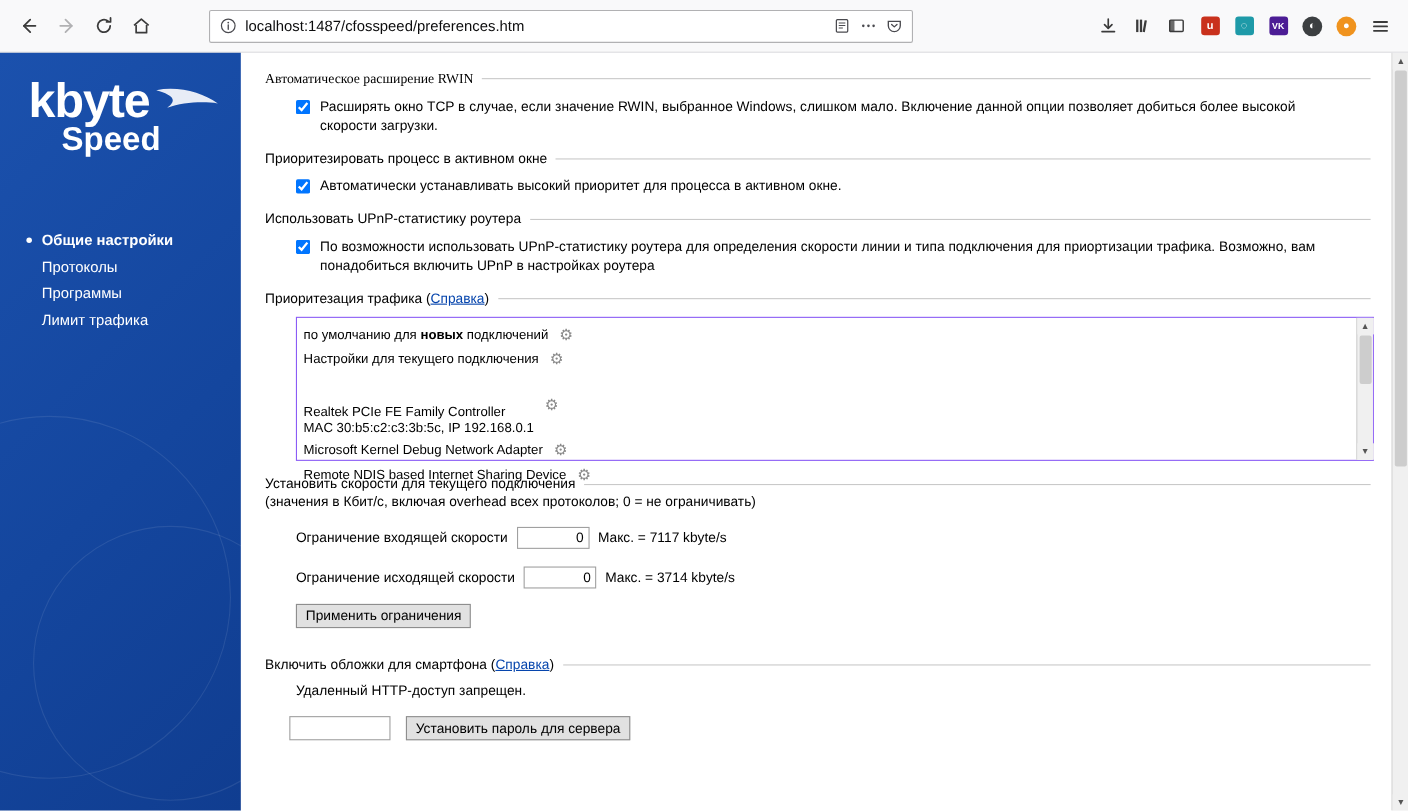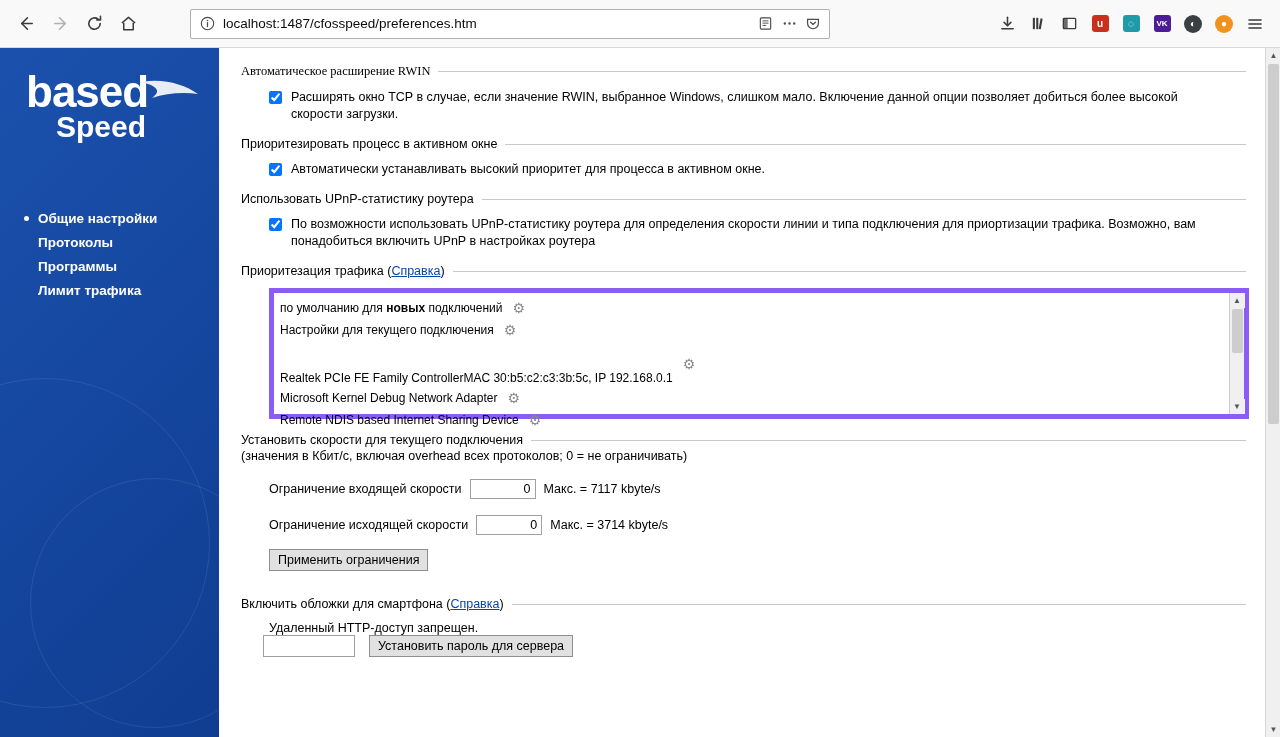--- a/index.html
+++ b/index.html
@@ -132,21 +132,20 @@
     position: absolute;
     left: 140px; top: 28px;
     width: 62px; height: 34px;
   }
   .nav { margin-top: 42px; }
   .nav-item {
     font-size: 13.5px;
     padding: 4.5px 0 4.5px 38px;
     position: relative;
     color: #ffffff;
-    font-weight: bold;
   }
   .nav-item.active { font-weight: bold; }
   .nav-item.active::before {
     content: "";
     position: absolute;
     left: 24px; top: 10px;
     width: 5px; height: 5px;
     background: #fff;
     border-radius: 50%;
   }
@@ -196,21 +195,21 @@
     font-size: 12.5px;
     line-height: 17px;
     max-width: 912px;
   }
 
   
   .listbox {
     margin: 10px 0 0 28px;
     width: 980px;
     height: 131px;
-    border: 5px solid #8b5cf6;
+    border: 1px solid #8b5cf6;
     background: #fff;
     display: flex;
     position: relative;
     justify-content: space-between;
   }
   .list-items { flex: 1; padding: 4px 0 0 0; }
   .list-row {
     display: flex;
     align-items: center;
     padding: 1px 0 1px 6px;
@@ -218,21 +217,21 @@
     line-height: 15px;
     min-height: 22px;
   }
   .list-row .lbl { flex: 0 0 auto; }
   .list-row .gear {
     margin-left: 10px;
     color: #8a8a8a;
     font-size: 14px;
     line-height: 14px;
   }
-  .list-row .two-line { display: flex; flex-direction: row; margin-top: 29px; }
+  .list-row .two-line { display: flex; flex-direction: column; margin-top: 29px; }
   .scrollbar-v {
     width: 15px;
     background: #f0f0f0;
     border-left: 1px solid #cfcfcf;
     display: flex;
     flex-direction: column;
     justify-content: space-between;
     align-items: center;
     position: relative;
   }
@@ -282,20 +281,21 @@
     padding: 3px 8px;
     color: #000;
   }
   .apply-wrap { padding-left: 28px; margin-top: 14px; }
 
   .pw-row {
     display: flex;
     align-items: center;
     gap: 14px;
     padding-left: 22px;
+    margin-top: 16px;
   }
   .pw-row input.pw {
     width: 92px;
     height: 22px;
     border: 1px solid #a0a0a0;
     font-size: 12.5px;
     padding: 0 4px;
     font-family: "Liberation Sans", sans-serif;
   }
   .note-row {
@@ -440,21 +440,21 @@
   </div>
 </div>
 
 <div class="page">
 
   <div class="sidebar">
     <div class="deco" style="width:330px;height:330px;left:-120px;top:330px;"></div>
     <div class="deco" style="width:250px;height:250px;left:30px;top:430px;"></div>
 
     <div class="logo">
-      <div class="logo-cfos">based</div>
+      <div class="logo-cfos">kbyte</div>
       <div class="logo-speed">Speed</div>
       <span class="logo-arrow">
         <svg width="62" height="34" viewBox="0 0 62 34">
             <path d="M2 6 C22 2 44 8 58 18 C44 16 26 17 12 22 C20 16 20 11 2 6 Z" fill="#e8ecf6"></path>
           </svg>
       </span>
     </div>
 
     <div class="nav">
       <div class="nav-item active"><span>Общие настройки</span></div>

